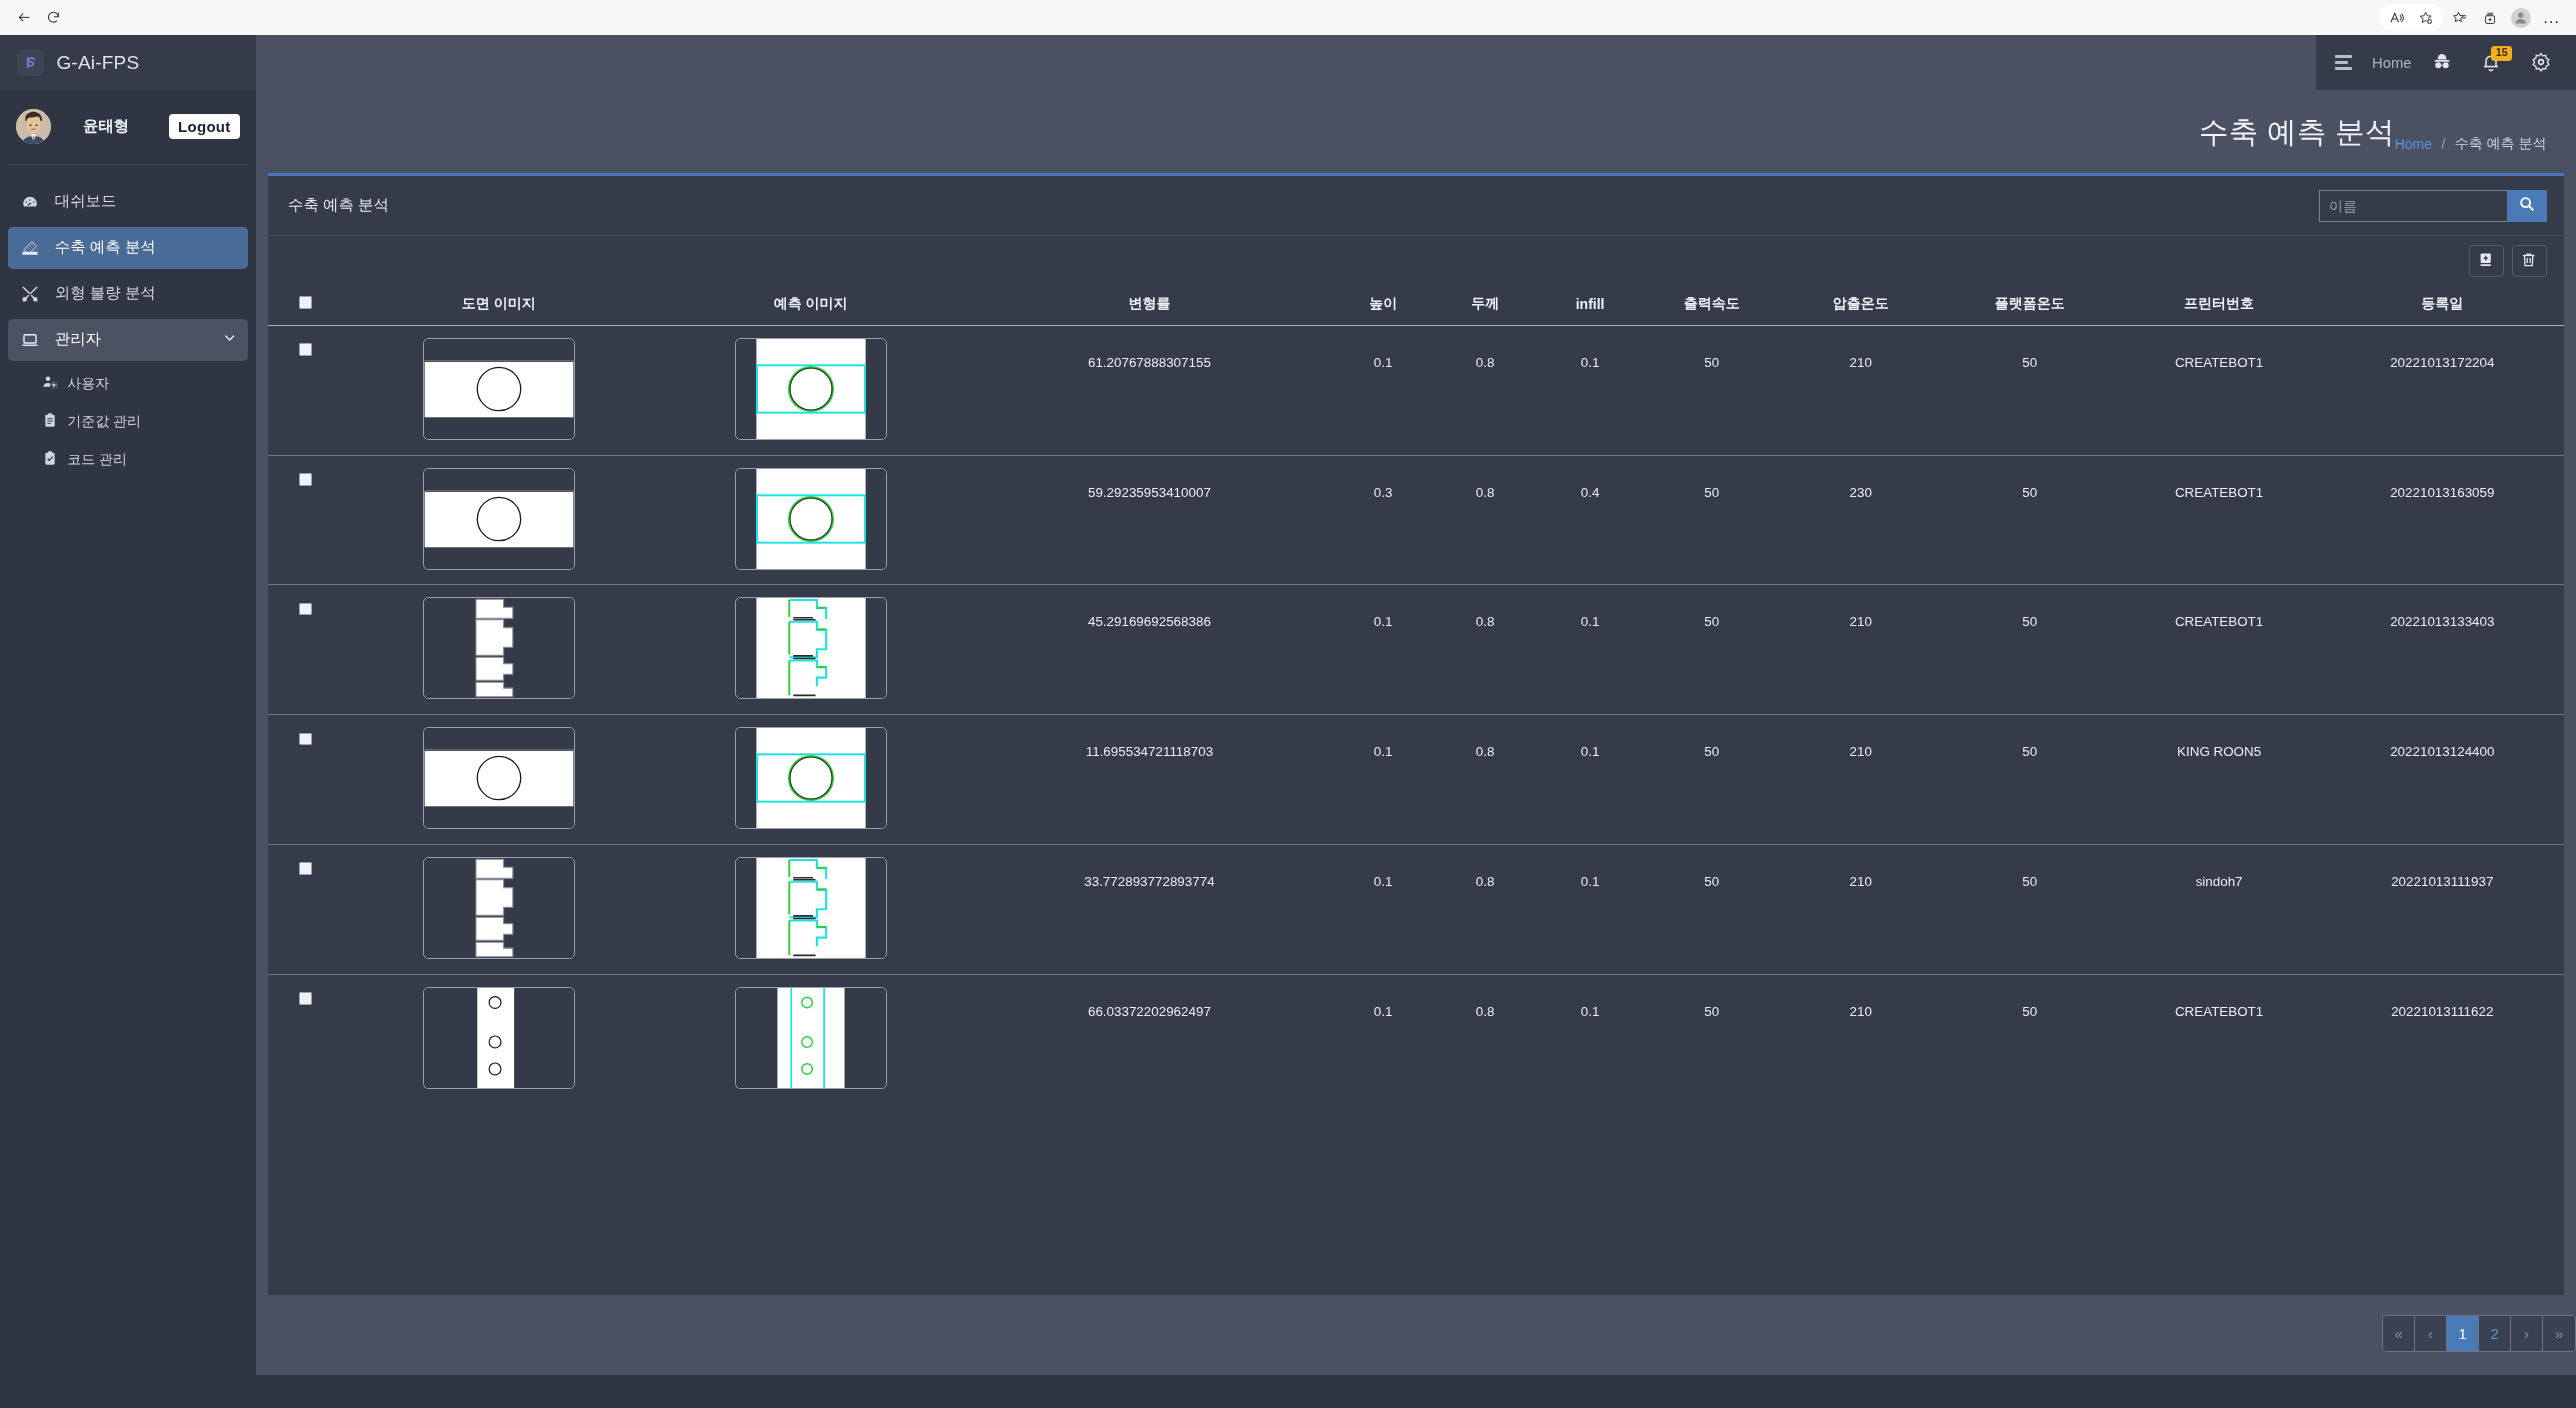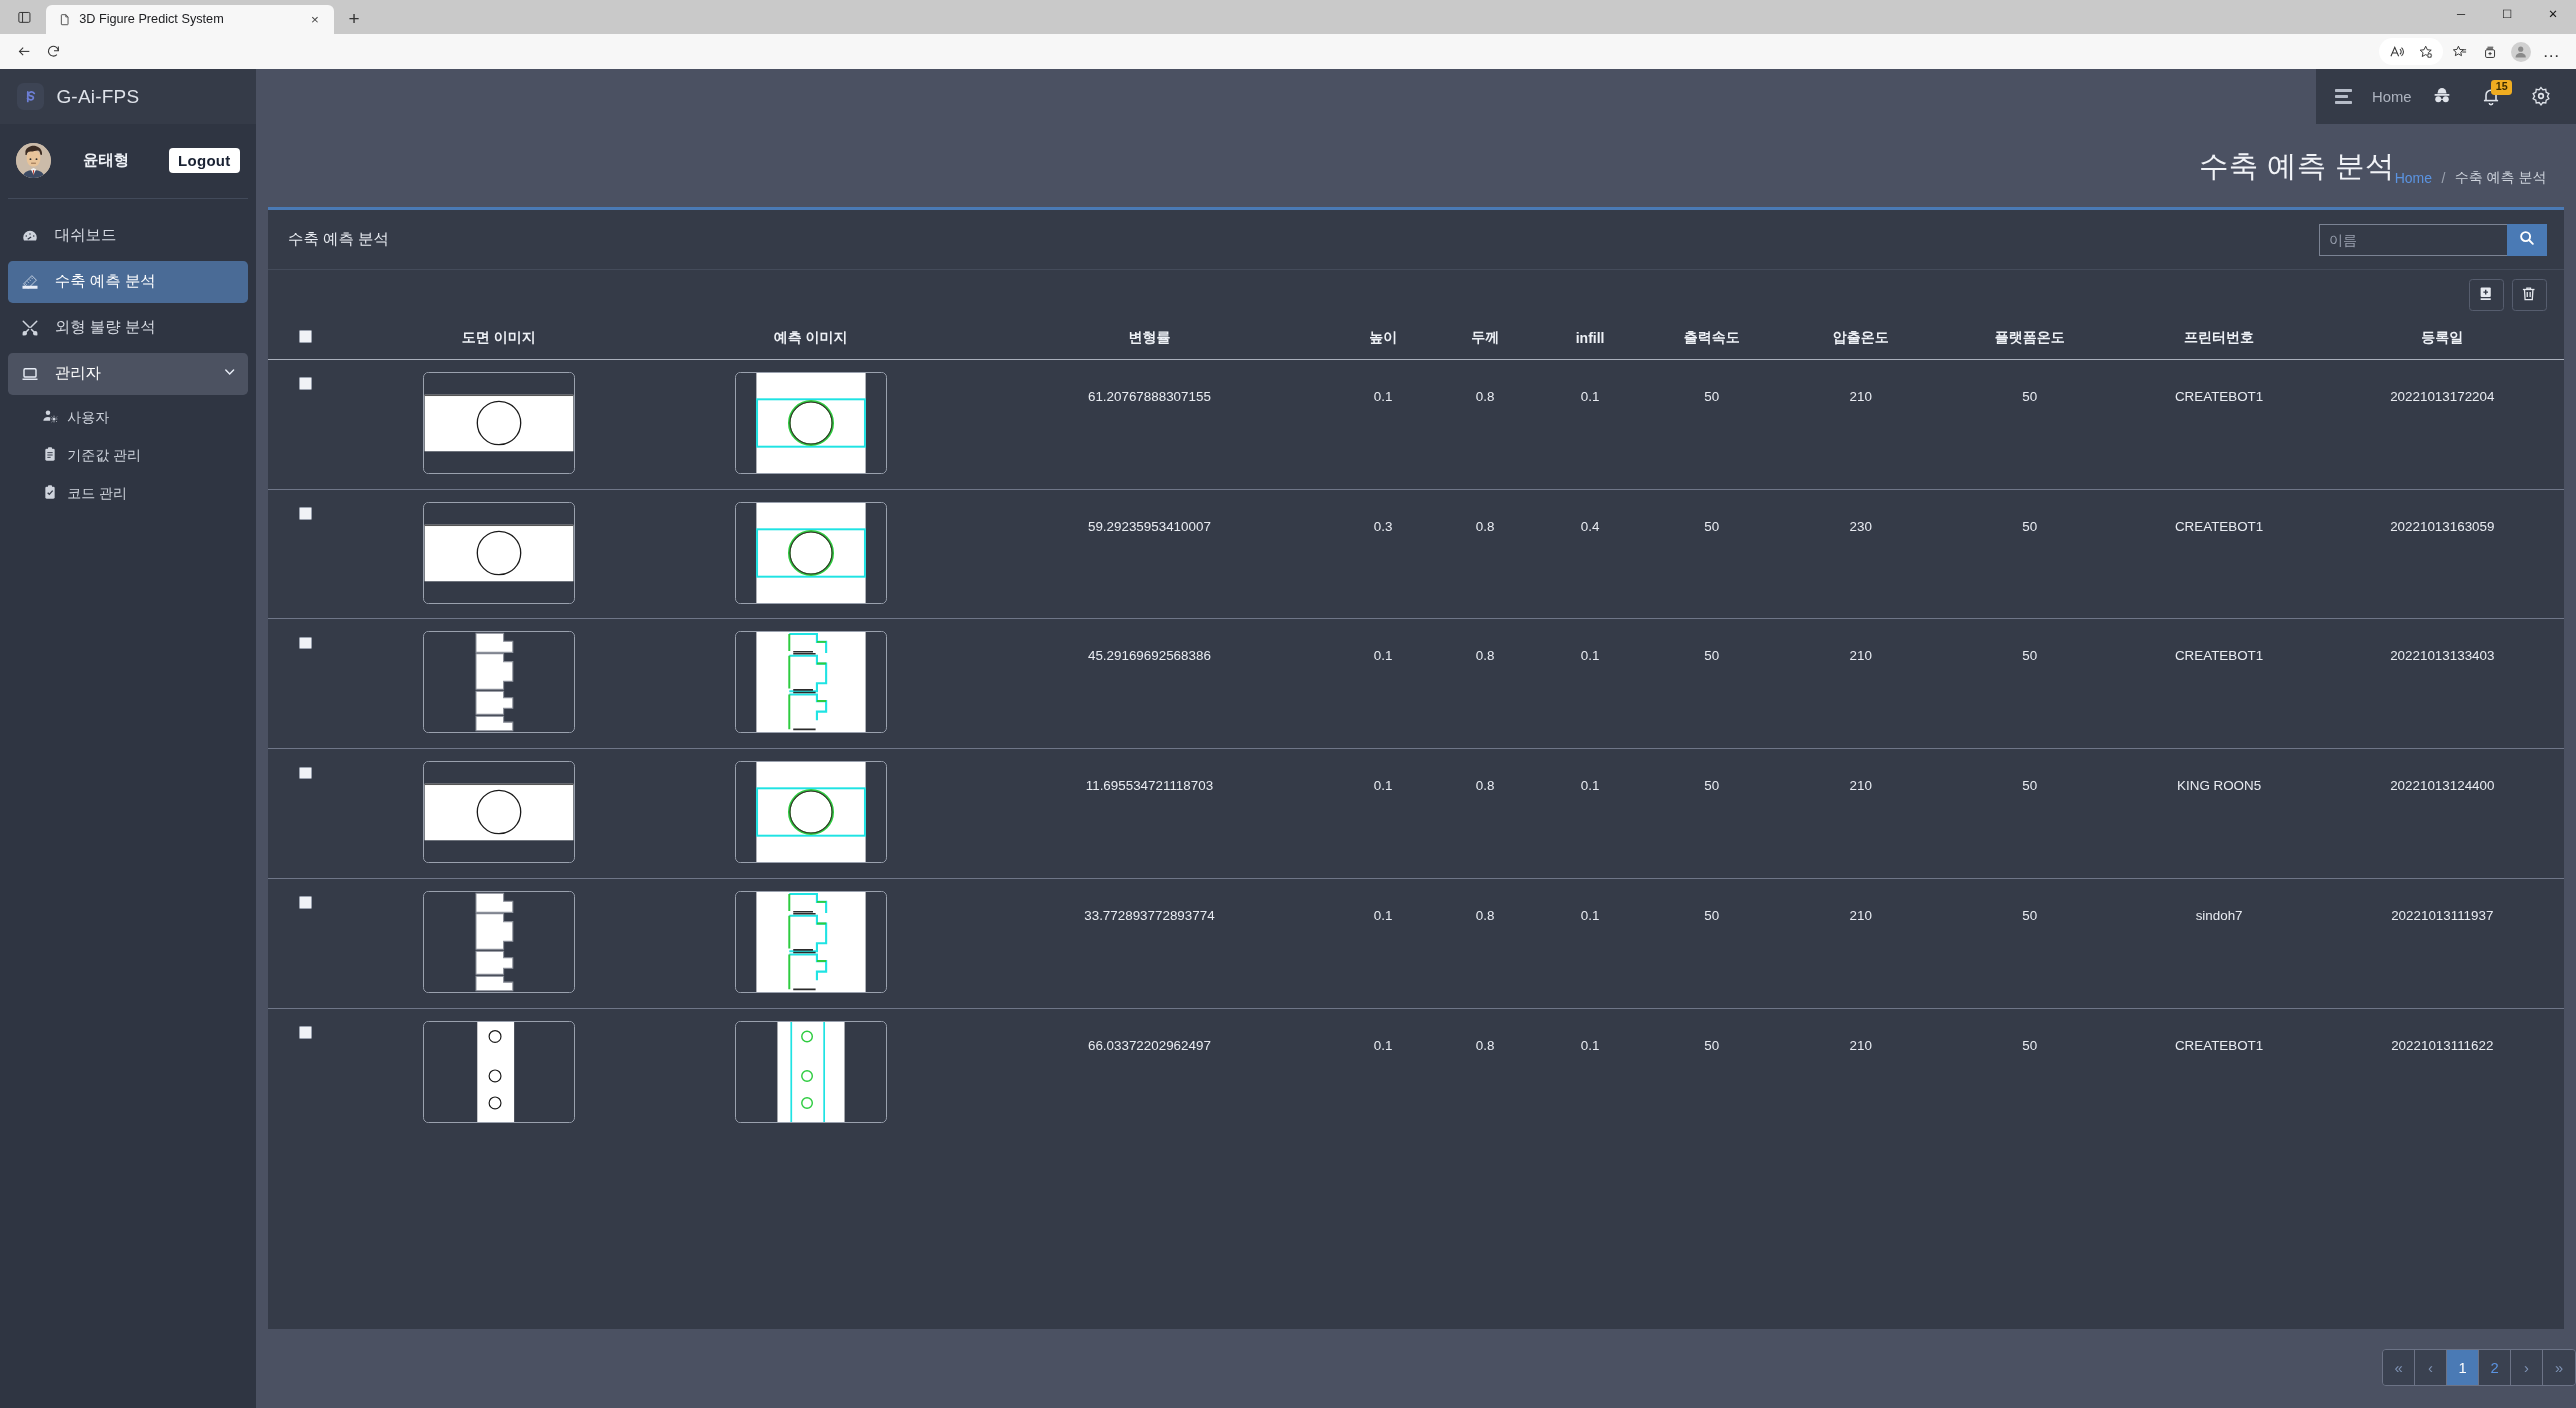--- a/index.html
+++ b/index.html
@@ -188,44 +188,20 @@
     background: #3a4150;
   }
   .pg:last-child { border-right: none; }
   .pg.active { background: #4a7ab5; color: #fff; }
   .pg.arrow { color: #7f93b5; }
 </style>
 </head>
 <body>
 
 <div class="browser">
-  <div class="tabstrip">
-    <div class="tab-list-btn">
-      <svg viewBox="0 0 24 24" fill="none" stroke="#333" stroke-width="1.6">
-          <rect x="3" y="4" width="18" height="16" rx="2"></rect>
-          <line x1="9" y1="4" x2="9" y2="20"></line>
-        </svg>
-    </div>
-    <div class="tab">
-      <span class="tab-favicon">
-        <svg viewBox="0 0 24 24" fill="none" stroke="#444" stroke-width="1.6">
-            <path d="M14 3H7a1 1 0 0 0-1 1v16a1 1 0 0 0 1 1h10a1 1 0 0 0 1-1V7z"></path>
-            <path d="M14 3v4h4"></path>
-          </svg>
-      </span>
-      <span class="tab-title">3D Figure Predict System</span>
-      <span class="tab-close">×</span>
-    </div>
-    <div class="tab-new">+</div>
-    <div class="win-ctrls">
-      <div>─</div>
-      <div>☐</div>
-      <div>✕</div>
-    </div>
-  </div>
 
   <div class="navbar">
     <div class="nav-ico">
       <svg viewBox="0 0 24 24" fill="none" stroke="#333" stroke-width="1.7">
           <line x1="20" y1="12" x2="4" y2="12"></line>
           <polyline points="10,6 4,12 10,18"></polyline>
         </svg>
     </div>
     <div class="nav-ico">
       <svg viewBox="0 0 24 24" fill="none" stroke="#333" stroke-width="1.7">

